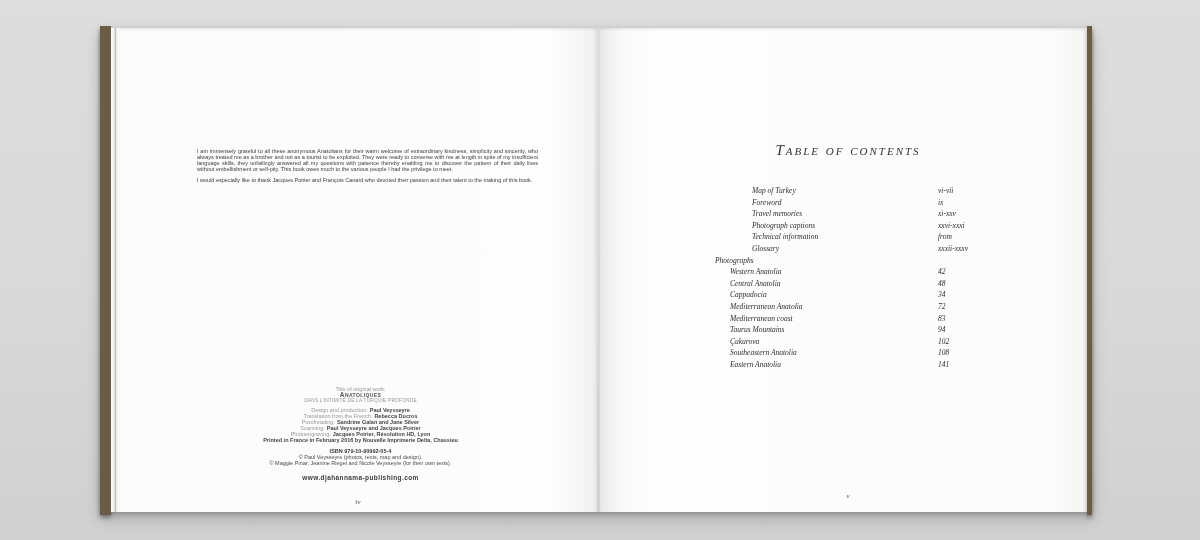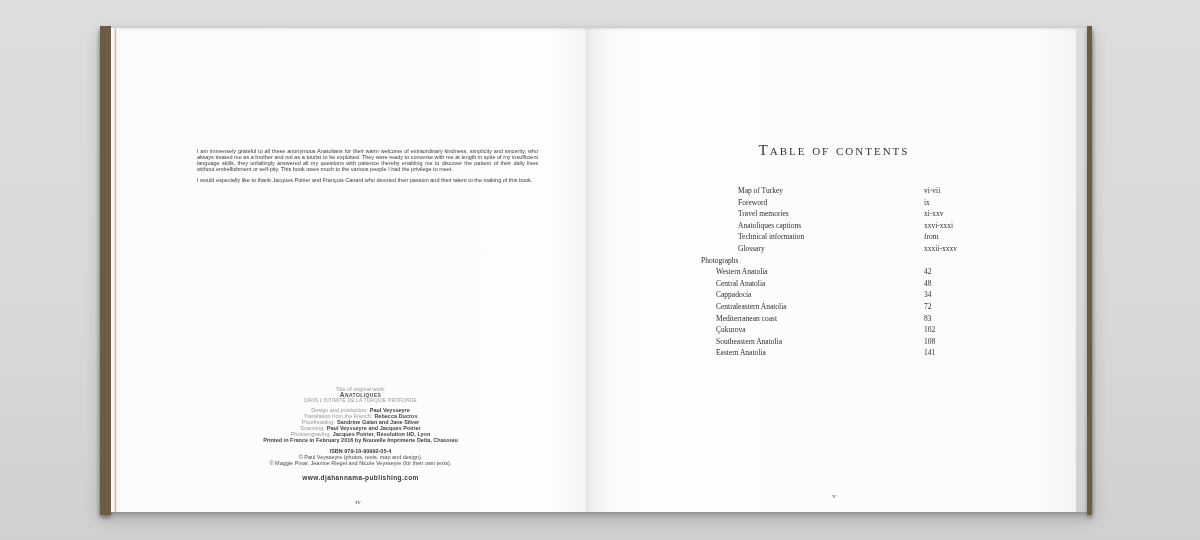--- a/index.html
+++ b/index.html
@@ -29,22 +29,23 @@
 
   .page {
     position:absolute; top:0; height:484px;
     box-shadow: inset 0 2px 3px -1px rgba(0,0,0,0.10);
   }
   .page-left {
     left:19px; width:478px;
     background: linear-gradient(to right,#fbfbfb 0%,#fdfdfd 90%,#f2f2f2 99%,#e3e3e3 100%);
   }
   .page-right {
-    left:486px; width:490px;
+    left:500px; width:490px;
     background: linear-gradient(to right,#e8e8e8 0%,#f2f2f2 2%,#fafafa 5%,#fdfdfd 11%,#fcfcfc 92%,#f5f4f2 100%);
+    font-style: italic;
   }
 
   
   .ack-block {
     position:absolute; left:78px; top:121px; width:341px;
     font-size:5.5px; line-height:5.9px; text-align:justify; color:#3c3c3c;
   }
   .ack-block p + p { margin-top:5px; text-align:left; }
 
   .colophon {
@@ -151,21 +152,21 @@
       </div>
       <div class="toc-row">
         <span class="toc-label">Foreword</span>
         <span class="toc-page">ix</span>
       </div>
       <div class="toc-row">
         <span class="toc-label">Travel memories</span>
         <span class="toc-page">xi-xxv</span>
       </div>
       <div class="toc-row">
-        <span class="toc-label">Anatoliques captions</span>
+        <span class="toc-label">Photograph captions</span>
         <span class="toc-page">xxvi-xxxi</span>
       </div>
       <div class="toc-row">
         <span class="toc-label">Technical information</span>
         <span class="toc-page">from</span>
       </div>
       <div class="toc-row">
         <span class="toc-label">Glossary</span>
         <span class="toc-page">xxxii-xxxv</span>
       </div>
@@ -178,28 +179,32 @@
       </div>
       <div class="toc-row indent">
         <span class="toc-label">Central Anatolia</span>
         <span class="toc-page">48</span>
       </div>
       <div class="toc-row indent">
         <span class="toc-label">Cappadocia</span>
         <span class="toc-page">34</span>
       </div>
       <div class="toc-row indent">
-        <span class="toc-label">Centraleastern Anatolia</span>
+        <span class="toc-label">Mediterranean Anatolia</span>
         <span class="toc-page">72</span>
       </div>
       <div class="toc-row indent">
         <span class="toc-label">Mediterranean coast</span>
         <span class="toc-page">83</span>
       </div>
       <div class="toc-row indent">
+        <span class="toc-label">Taurus Mountains</span>
+        <span class="toc-page">94</span>
+      </div>
+      <div class="toc-row indent">
         <span class="toc-label">Çukurova</span>
         <span class="toc-page">102</span>
       </div>
       <div class="toc-row indent">
         <span class="toc-label">Southeastern Anatolia</span>
         <span class="toc-page">108</span>
       </div>
       <div class="toc-row indent">
         <span class="toc-label">Eastern Anatolia</span>
         <span class="toc-page">141</span>

